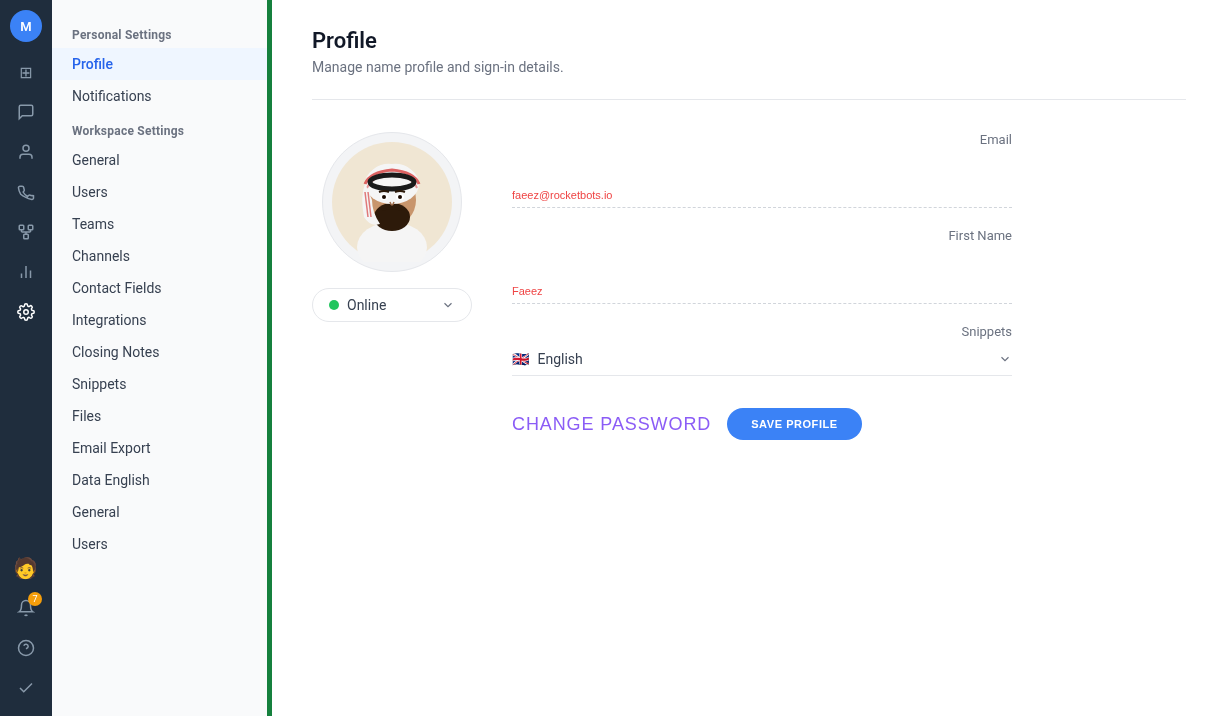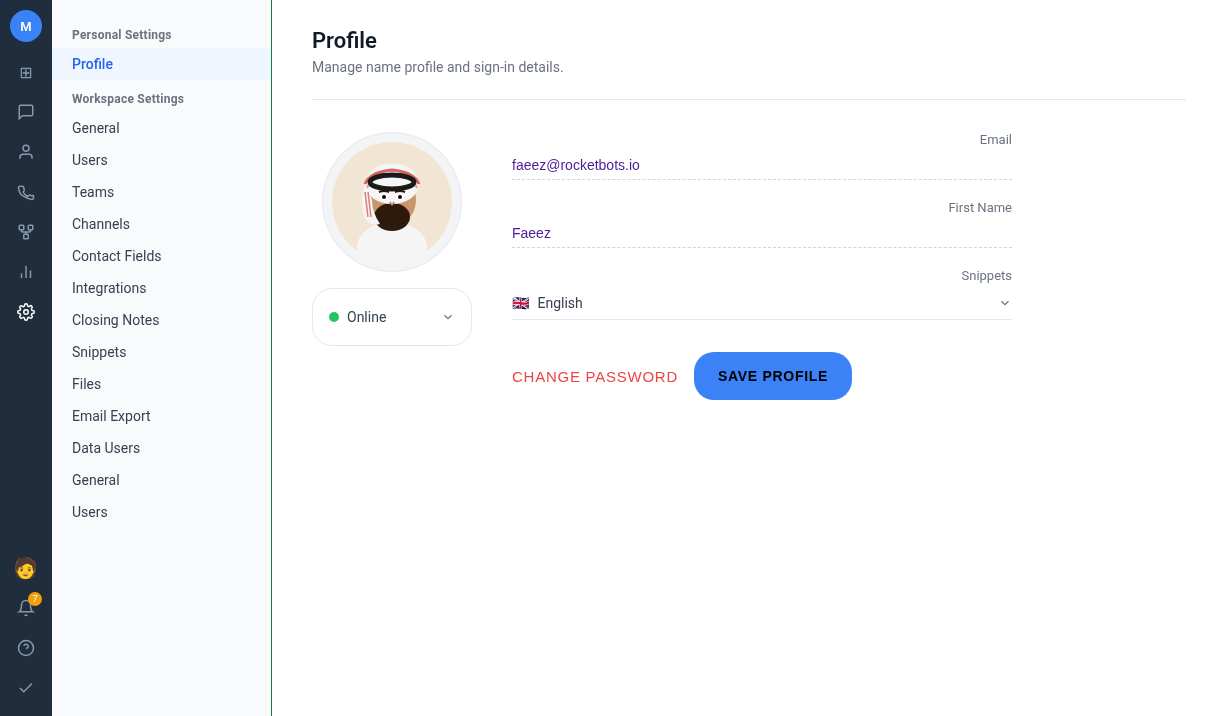--- a/index.html
+++ b/index.html
@@ -44,21 +44,21 @@
       border-radius: 50%;
       font-size: 9px;
       color: #fff;
       display: flex; align-items: center; justify-content: center;
     }
 
     
     .left-sidebar {
       width: 220px;
       background: #f9fafb;
-      border-right: 1px solid #15803d;
+      border-right: 5px solid #15803d;
       overflow-y: auto;
       flex-shrink: 0;
       padding: 16px 0;
     }
     .sidebar-section-title {
       font-size: 12px;
       font-weight: 700;
       color: #6b7280;
       padding: 12px 20px 6px;
       letter-spacing: 0.02em;
@@ -118,21 +118,21 @@
       overflow: hidden;
       display: flex; align-items: center; justify-content: center;
       border: 1px solid #e5e7eb;
     }
     .profile-avatar svg { width: 120px; height: 120px; }
 
     .status-dropdown {
       display: flex;
       align-items: center;
       gap: 8px;
-      padding: 20px 16px;
+      padding: 8px 16px;
       border: 1px solid #e5e7eb;
       border-radius: 20px;
       cursor: pointer;
       font-size: 14px;
       color: #374151;
       background: #fff;
       width: 160px;
       justify-content: space-between;
     }
     .status-dot {
@@ -155,24 +155,25 @@
       color: #6b7280;
       margin-bottom: 4px;
       display: block;
       text-align: right;
     }
     .form-input {
       width: 100%;
       border: none;
       border-bottom: 1px dashed #d1d5db;
       padding: 6px 0;
-      font-size: 14px;
-      color: #4c1d95;
+      font-size: 11px;
+      color: #ef4444;
       outline: none;
       background: transparent;
+      margin-top: 32px;
     }
 
     .language-select {
       display: flex;
       align-items: center;
       justify-content: space-between;
       width: 100%;
       border-bottom: 1px solid #e5e7eb;
       padding: 8px 0;
       cursor: pointer;
@@ -183,34 +184,34 @@
 
     .form-actions {
       display: flex;
       align-items: center;
       gap: 16px;
       margin-top: 32px;
     }
     .btn-change-password {
       background: transparent;
       border: none;
-      font-size: 15px;
-      color: #ef4444;
+      font-size: 18px;
+      color: #8b5cf6;
       cursor: pointer;
       letter-spacing: 0.05em;
       text-transform: uppercase;
       font-weight: 500;
     }
     .btn-save-profile {
       background: #3b82f6;
-      color: #000000;
+      color: #ffffff;
       border: none;
       border-radius: 20px;
-      padding: 16px 24px;
-      font-size: 14px;
+      padding: 10px 24px;
+      font-size: 11px;
       font-weight: 600;
       cursor: pointer;
       letter-spacing: 0.05em;
       text-transform: uppercase;
     }
   </style>
 </head>
 <body>
 
 <div class="icon-sidebar">
@@ -278,33 +279,34 @@
           <polyline points="20 6 9 17 4 12"></polyline>
         </svg>
     </div>
   </div>
 </div>
 
 <div class="left-sidebar">
 
   <div class="sidebar-section-title">Personal Settings</div>
   <div class="sidebar-item active">Profile</div>
+  <div class="sidebar-item">Notifications</div>
 
   <div class="sidebar-section-title">Workspace Settings</div>
   <div class="sidebar-item">General</div>
   <div class="sidebar-item">Users</div>
   <div class="sidebar-item">Teams</div>
   <div class="sidebar-item">Channels</div>
   <div class="sidebar-item">Contact Fields</div>
   <div class="sidebar-item">Integrations</div>
   <div class="sidebar-item">Closing Notes</div>
   <div class="sidebar-item">Snippets</div>
   <div class="sidebar-item">Files</div>
   <div class="sidebar-item">Email Export</div>
-  <div class="sidebar-item">Data Users</div>
+  <div class="sidebar-item">Data English</div>
 
   <div class="sidebar-item">General</div>
   <div class="sidebar-item">Users</div>
 </div>
 
 <div class="main-content">
   <h1 class="page-title">Profile</h1>
   <p class="page-subtitle">Manage name profile and sign-in details.</p>
   <hr class="divider">
 

